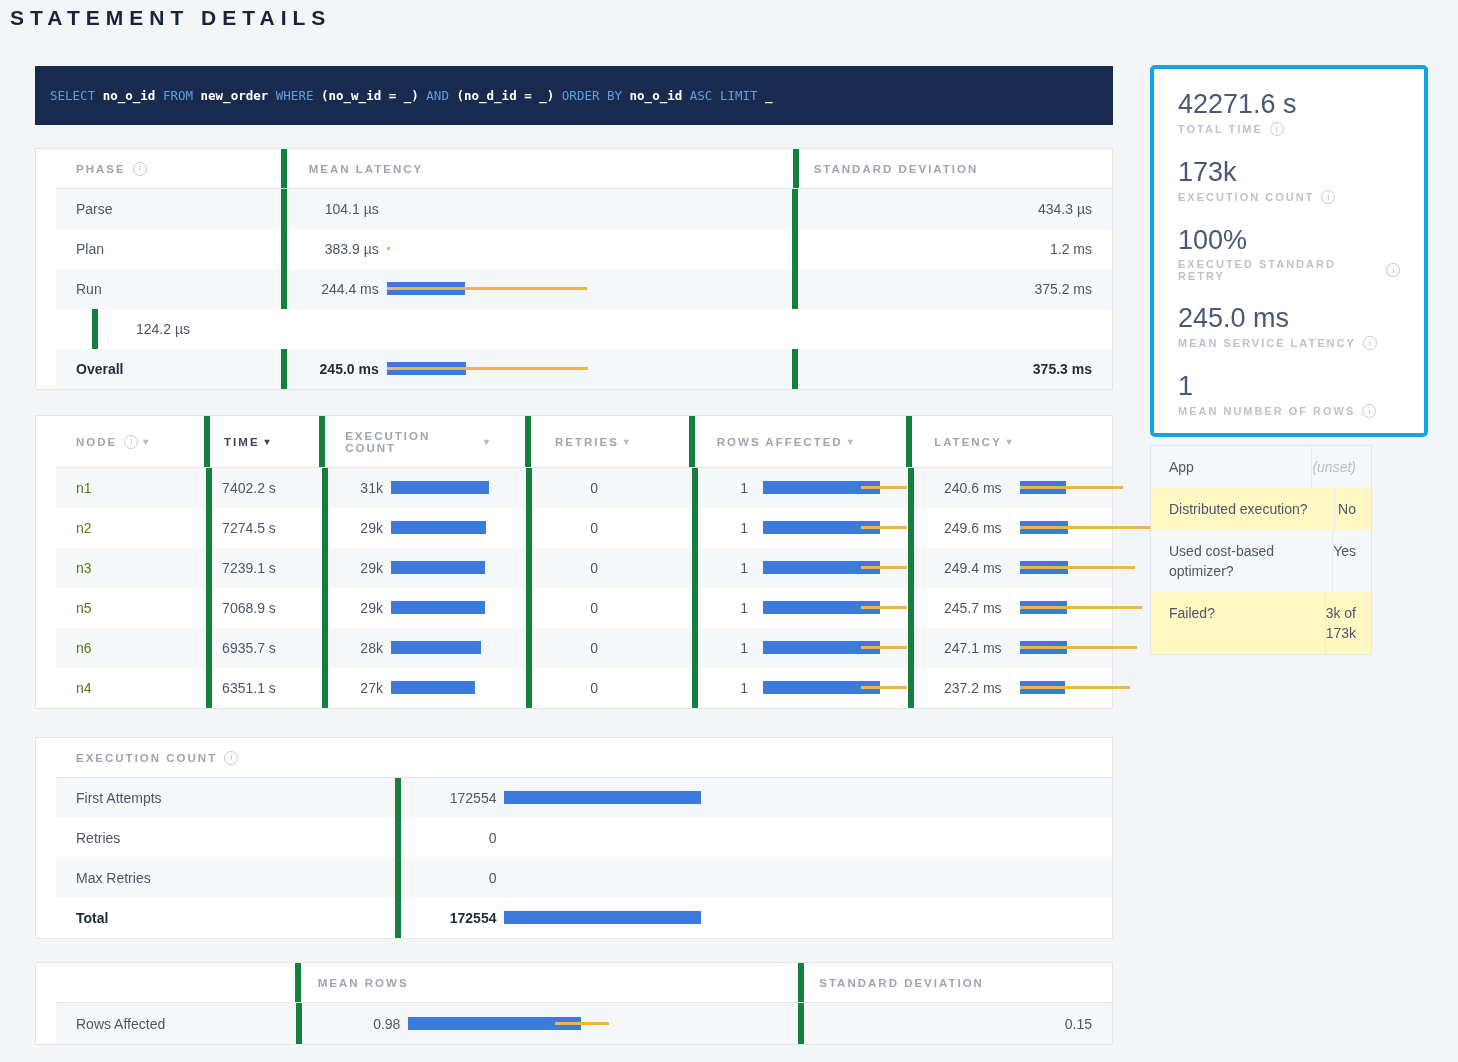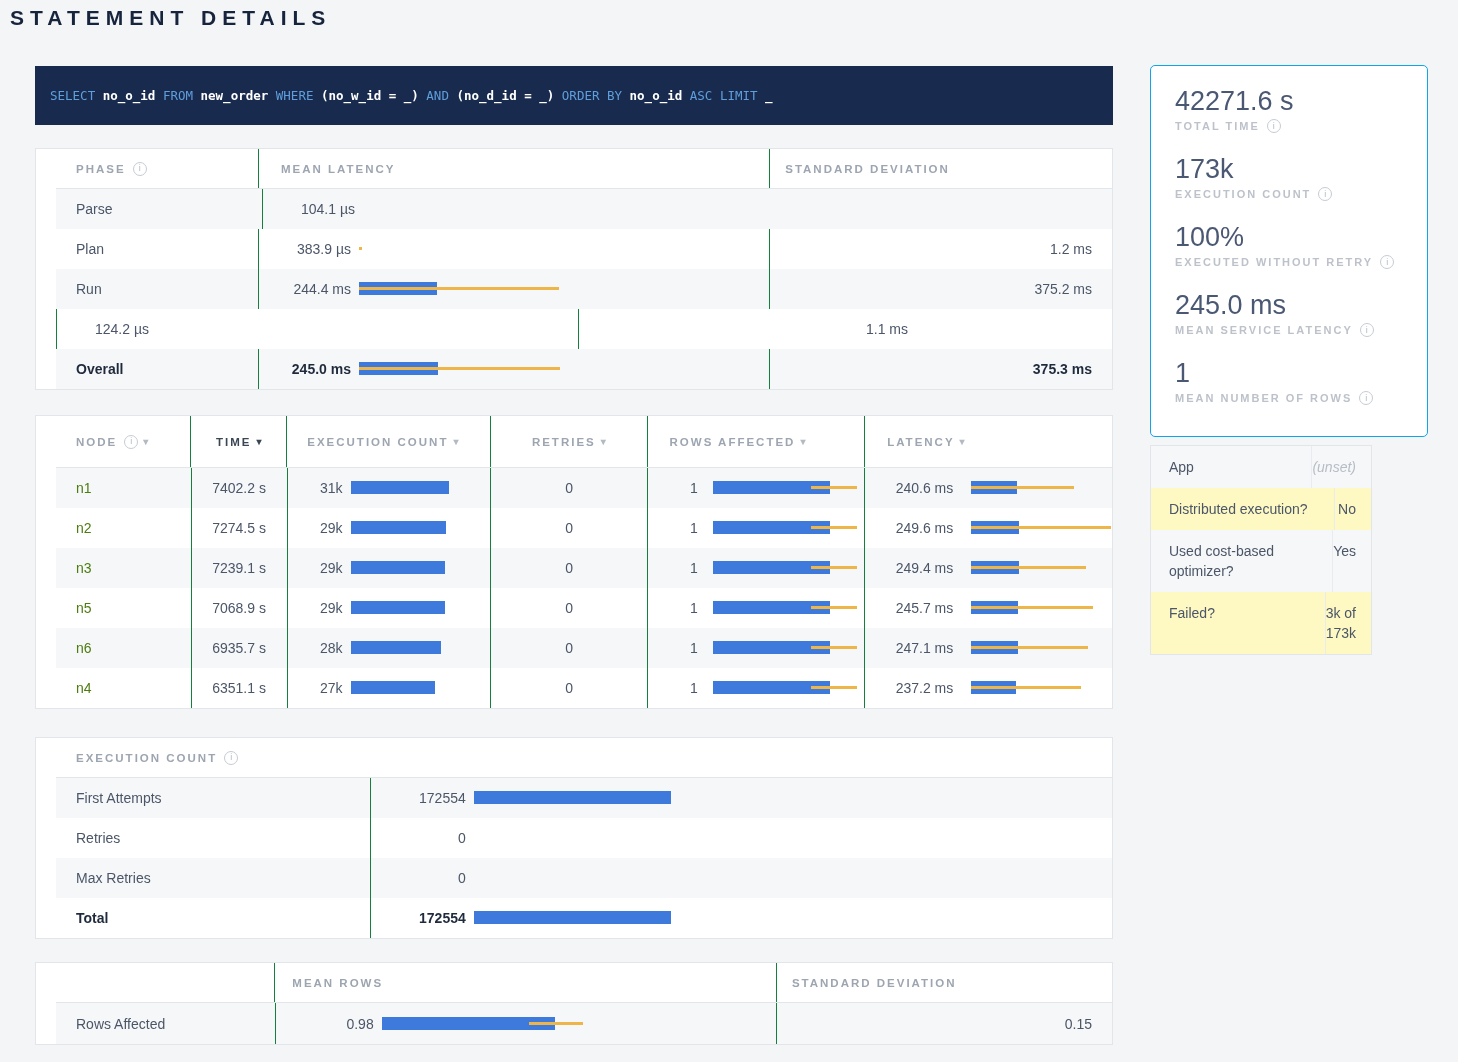--- a/index.html
+++ b/index.html
@@ -23,21 +23,21 @@
   .tok-op { color:#ffffff; font-weight:bold; }
   
   .tbl {
     position:absolute; left:35px; width:1078px;
     background:#fff; border:1px solid #e2e6ea;padding-left:20px;
   }
   .trow { display:flex; align-items:stretch; height:40px; }
   .trow.alt { background:#f6f7f8; }
   .thead { border-bottom:1px solid #e2e6ea; background:#fff; }
   .cell { display:flex; align-items:center; height:100%; font-size:14px; }
-  .sep { border-left:1px solid #15803d; }
+  .sep { border-left:6px solid #15803d;margin-left:36px; }
   .th {
     font-size:11.5px; font-weight:bold; letter-spacing:2px; color:#9da5b0;
   }
   .th-active { color:#3b4655; }
   .bold-row .cell, .bold-row .val, .bold-row .num { color:#1f2a3c; font-weight:bold; }
   .pad-l { padding-left:20px; }
   .center { justify-content:center;text-align:right; }
   .right { justify-content:flex-end; padding-right:20px; }
   a.node-link { color:#4d7c0f; text-decoration:none; }
   
@@ -81,21 +81,21 @@
   
   #rows-table { top:962px; }
   #rows-table .c1 { width:223px; }
   #rows-table .c2 { width:512px; }
   #rows-table .c3 { width:343px; }
   #rows-table .c2 .val { width:98px; }
   #rows-table .trow.data { height:41px; }
   
   .summary-card {
     position:absolute; left:1150px; top:65px; width:278px; height:372px;
-    background:#fff; border:1px solid #0ea5e9; border-radius:5px;
+    background:#fff; border:4px solid #0ea5e9; border-radius:5px;
     padding:20px 24px;
   }
   .sum-item { margin-bottom:21px; }
   .sum-value { font-size:27px; color:#4a5873; line-height:31px; }
   .sum-label {
     display:flex; align-items:center; margin-top:2px;
     font-size:11px; font-weight:bold; letter-spacing:2px; color:#bdc2ca;
   }
   .attrs-card {
     position:absolute; left:1150px; top:445px; width:222px;
@@ -130,20 +130,21 @@
     <div class="cell th c2 sep" style="padding-left:22px;">MEAN LATENCY</div>
     <div class="cell th c3 sep" style="padding-left:15px;">STANDARD DEVIATION</div>
   </div>
 
   <div class="trow alt">
     <div class="cell c1 pad-l">Parse</div>
     <div class="cell c2 sep" style="padding-left:12px;">
       <span class="val">104.1 µs</span>
       <span class="bar"></span>
     </div>
+    <div class="cell c3 sep right">434.3 µs</div>
   </div>
 
   <div class="trow">
     <div class="cell c1 pad-l">Plan</div>
     <div class="cell c2 sep" style="padding-left:12px;">
       <span class="val">383.9 µs</span>
       <span class="bar">
           <span class="bar-dev" style="left: 0px; width: 3px;"></span>
         </span>
     </div>
@@ -160,21 +161,20 @@
         </span>
     </div>
     <div class="cell c3 sep right">375.2 ms</div>
   </div>
 
   <div class="trow">
     <div class="cell c2 sep" style="padding-left:12px;">
       <span class="val">124.2 µs</span>
       <span class="bar"></span>
     </div>
-    <div class="cell c3 sep right">1.1 ms</div>
   </div>
 
   <div class="trow alt bold-row">
     <div class="cell c1 pad-l">Overall</div>
     <div class="cell c2 sep" style="padding-left:12px;">
       <span class="val">245.0 ms</span>
       <span class="bar">
           <span class="bar-blue" style="width: 79px;"></span>
           <span class="bar-dev" style="left: 0px; width: 201px;"></span>
         </span>
@@ -453,21 +453,21 @@
   <div class="sum-item">
     <div class="sum-value">173k</div>
     <div class="sum-label">
         <span>EXECUTION COUNT</span>
         <span class="info-icon">i</span>
       </div>
   </div>
   <div class="sum-item">
     <div class="sum-value">100%</div>
     <div class="sum-label">
-        <span>EXECUTED WITHOUT RETRY</span>
+        <span>EXECUTED STANDARD RETRY</span>
         <span class="info-icon">i</span>
       </div>
   </div>
   <div class="sum-item">
     <div class="sum-value">245.0 ms</div>
     <div class="sum-label">
         <span>MEAN SERVICE LATENCY</span>
         <span class="info-icon">i</span>
       </div>
   </div>

